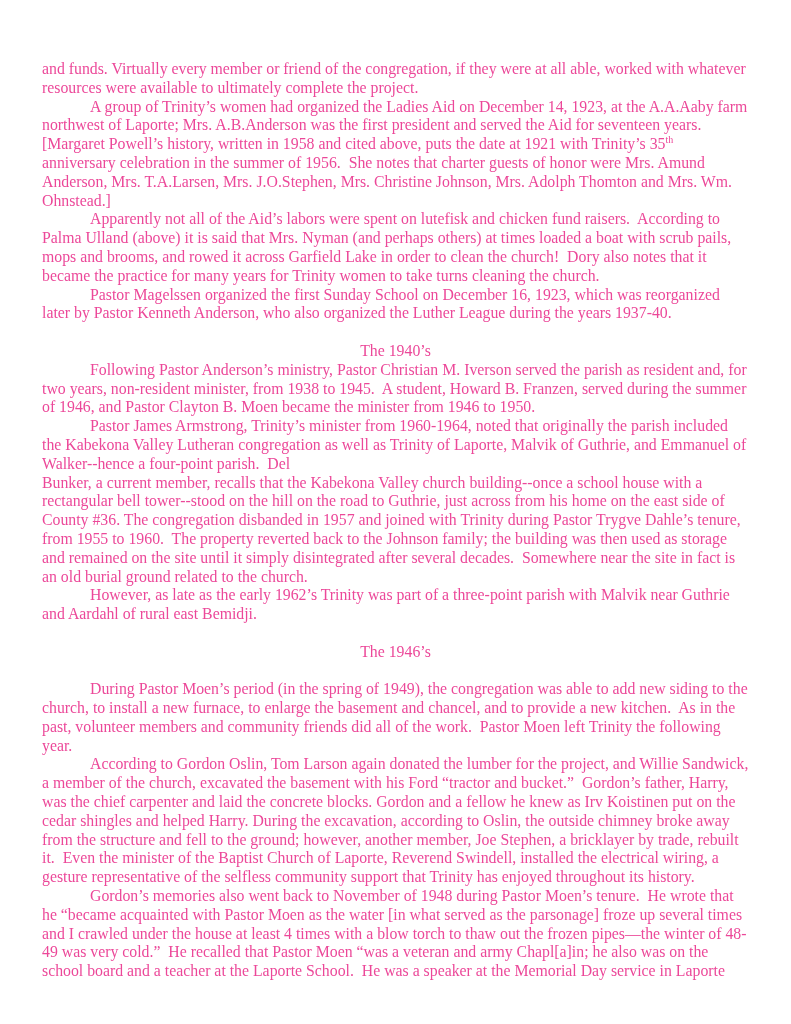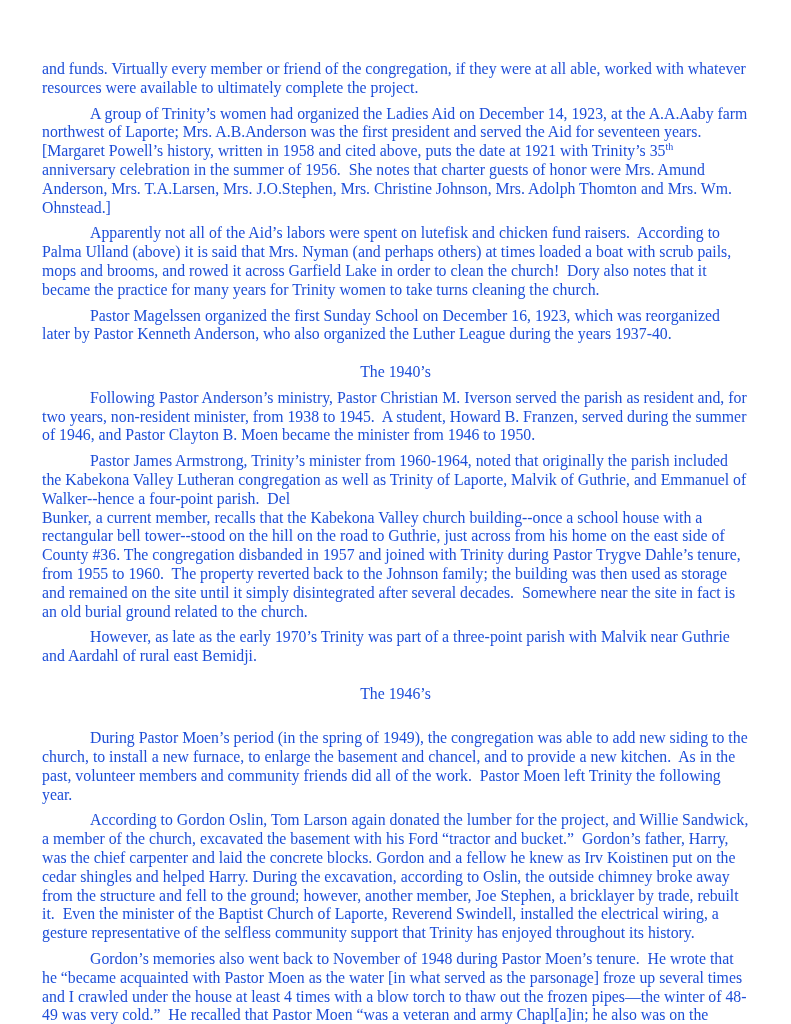--- a/index.html
+++ b/index.html
@@ -6,28 +6,28 @@
   .page {
     position: relative;
     width: 791px;
     height: 1024px;
     box-sizing: border-box;
     background: #ffffff;
     padding: 60px 42px 0 42px;
     font-family: "Liberation Serif", serif;
     font-size: 15.8px;
     line-height: 18.8px;
-    color: #1d4ed8;
+    color: #ec4899;
     overflow: hidden;
   }
   .para {
     margin: 0;
     white-space: pre-wrap;
   }
-  .para.indent { text-indent: 48px; margin-top: 7px; }
+  .para.indent { text-indent: 48px; }
   .heading {
     margin: 0;
     text-align: center;
     font-weight: 400;
     font-size: 15.8px;
     line-height: 18.8px;
   }
   .spacer { height: 18.8px; }
   sup {
     font-size: 10px;
@@ -42,21 +42,21 @@
   <div>
       <p class="para"><span>and funds. Virtually every member or friend of the congregation, if they were at all able, worked with whatever resources were available to ultimately complete the project.</span></p>
       <p class="para indent"><span>A group of Trinity’s women had organized the Ladies Aid on December 14, 1923, at the A.A.Aaby farm northwest of Laporte; Mrs. A.B.Anderson was the first president and served the Aid for seventeen years.  [Margaret Powell’s history, written in 1958 and cited above, puts the date at 1921 with Trinity’s 35</span><sup>th</sup><span> anniversary celebration in the summer of 1956.  She notes that charter guests of honor were Mrs. Amund Anderson, Mrs. T.A.Larsen, Mrs. J.O.Stephen, Mrs. Christine Johnson, Mrs. Adolph Thomton and Mrs. Wm. Ohnstead.]</span></p>
       <p class="para indent"><span>Apparently not all of the Aid’s labors were spent on lutefisk and chicken fund raisers.  According to Palma Ulland (above) it is said that Mrs. Nyman (and perhaps others) at times loaded a boat with scrub pails, mops and brooms, and rowed it across Garfield Lake in order to clean the church!  Dory also notes that it became the practice for many years for Trinity women to take turns cleaning the church.</span></p>
       <p class="para indent"><span>Pastor Magelssen organized the first Sunday School on December 16, 1923, which was reorganized later by Pastor Kenneth Anderson, who also organized the Luther League during the years 1937-40.</span></p>
       <div class="spacer"></div>
       <h2 class="heading">The 1940’s</h2>
       <p class="para indent"><span>Following Pastor Anderson’s ministry, Pastor Christian M. Iverson served the parish as resident and, for two years, non-resident minister, from 1938 to 1945.  A student, Howard B. Franzen, served during the summer of 1946, and Pastor Clayton B. Moen became the minister from 1946 to 1950.</span></p>
       <p class="para indent"><span>Pastor James Armstrong, Trinity’s minister from 1960-1964, noted that originally the parish included the Kabekona Valley Lutheran congregation as well as Trinity of Laporte, Malvik of Guthrie, and Emmanuel of Walker--hence a four-point parish.  Del
 Bunker, a current member, recalls that the Kabekona Valley church building--once a school house with a rectangular bell tower--stood on the hill on the road to Guthrie, just across from his home on the east side of County #36. The congregation disbanded in 1957 and joined with Trinity during Pastor Trygve Dahle’s tenure, from 1955 to 1960.  The property reverted back to the Johnson family; the building was then used as storage and remained on the site until it simply disintegrated after several decades.  Somewhere near the site in fact is an old burial ground related to the church.</span></p>
-      <p class="para indent"><span>However, as late as the early 1970’s Trinity was part of a three-point parish with Malvik near Guthrie and Aardahl of rural east Bemidji.</span></p>
+      <p class="para indent"><span>However, as late as the early 1962’s Trinity was part of a three-point parish with Malvik near Guthrie and Aardahl of rural east Bemidji.</span></p>
       <div class="spacer"></div>
       <h2 class="heading">The 1946’s</h2>
       <div class="spacer"></div>
       <p class="para indent"><span>During Pastor Moen’s period (in the spring of 1949), the congregation was able to add new siding to the church, to install a new furnace, to enlarge the basement and chancel, and to provide a new kitchen.  As in the past, volunteer members and community friends did all of the work.  Pastor Moen left Trinity the following year.</span></p>
       <p class="para indent"><span>According to Gordon Oslin, Tom Larson again donated the lumber for the project, and Willie Sandwick, a member of the church, excavated the basement with his Ford “tractor and bucket.”  Gordon’s father, Harry, was the chief carpenter and laid the concrete blocks. Gordon and a fellow he knew as Irv Koistinen put on the cedar shingles and helped Harry. During the excavation, according to Oslin, the outside chimney broke away from the structure and fell to the ground; however, another member, Joe Stephen, a bricklayer by trade, rebuilt it.  Even the minister of the Baptist Church of Laporte, Reverend Swindell, installed the electrical wiring, a gesture representative of the selfless community support that Trinity has enjoyed throughout its history.</span></p>
       <p class="para indent"><span>Gordon’s memories also went back to November of 1948 during Pastor Moen’s tenure.  He wrote that he “became acquainted with Pastor Moen as the water [in what served as the parsonage] froze up several times and I crawled under the house at least 4 times with a blow torch to thaw out the frozen pipes—the winter of 48-49 was very cold.”  He recalled that Pastor Moen “was a veteran and army Chapl[a]in; he also was on the school board and a teacher at the Laporte School.  He was a speaker at the Memorial Day service in Laporte</span></p>
     </div>
 </div>
 
 </body></html>

